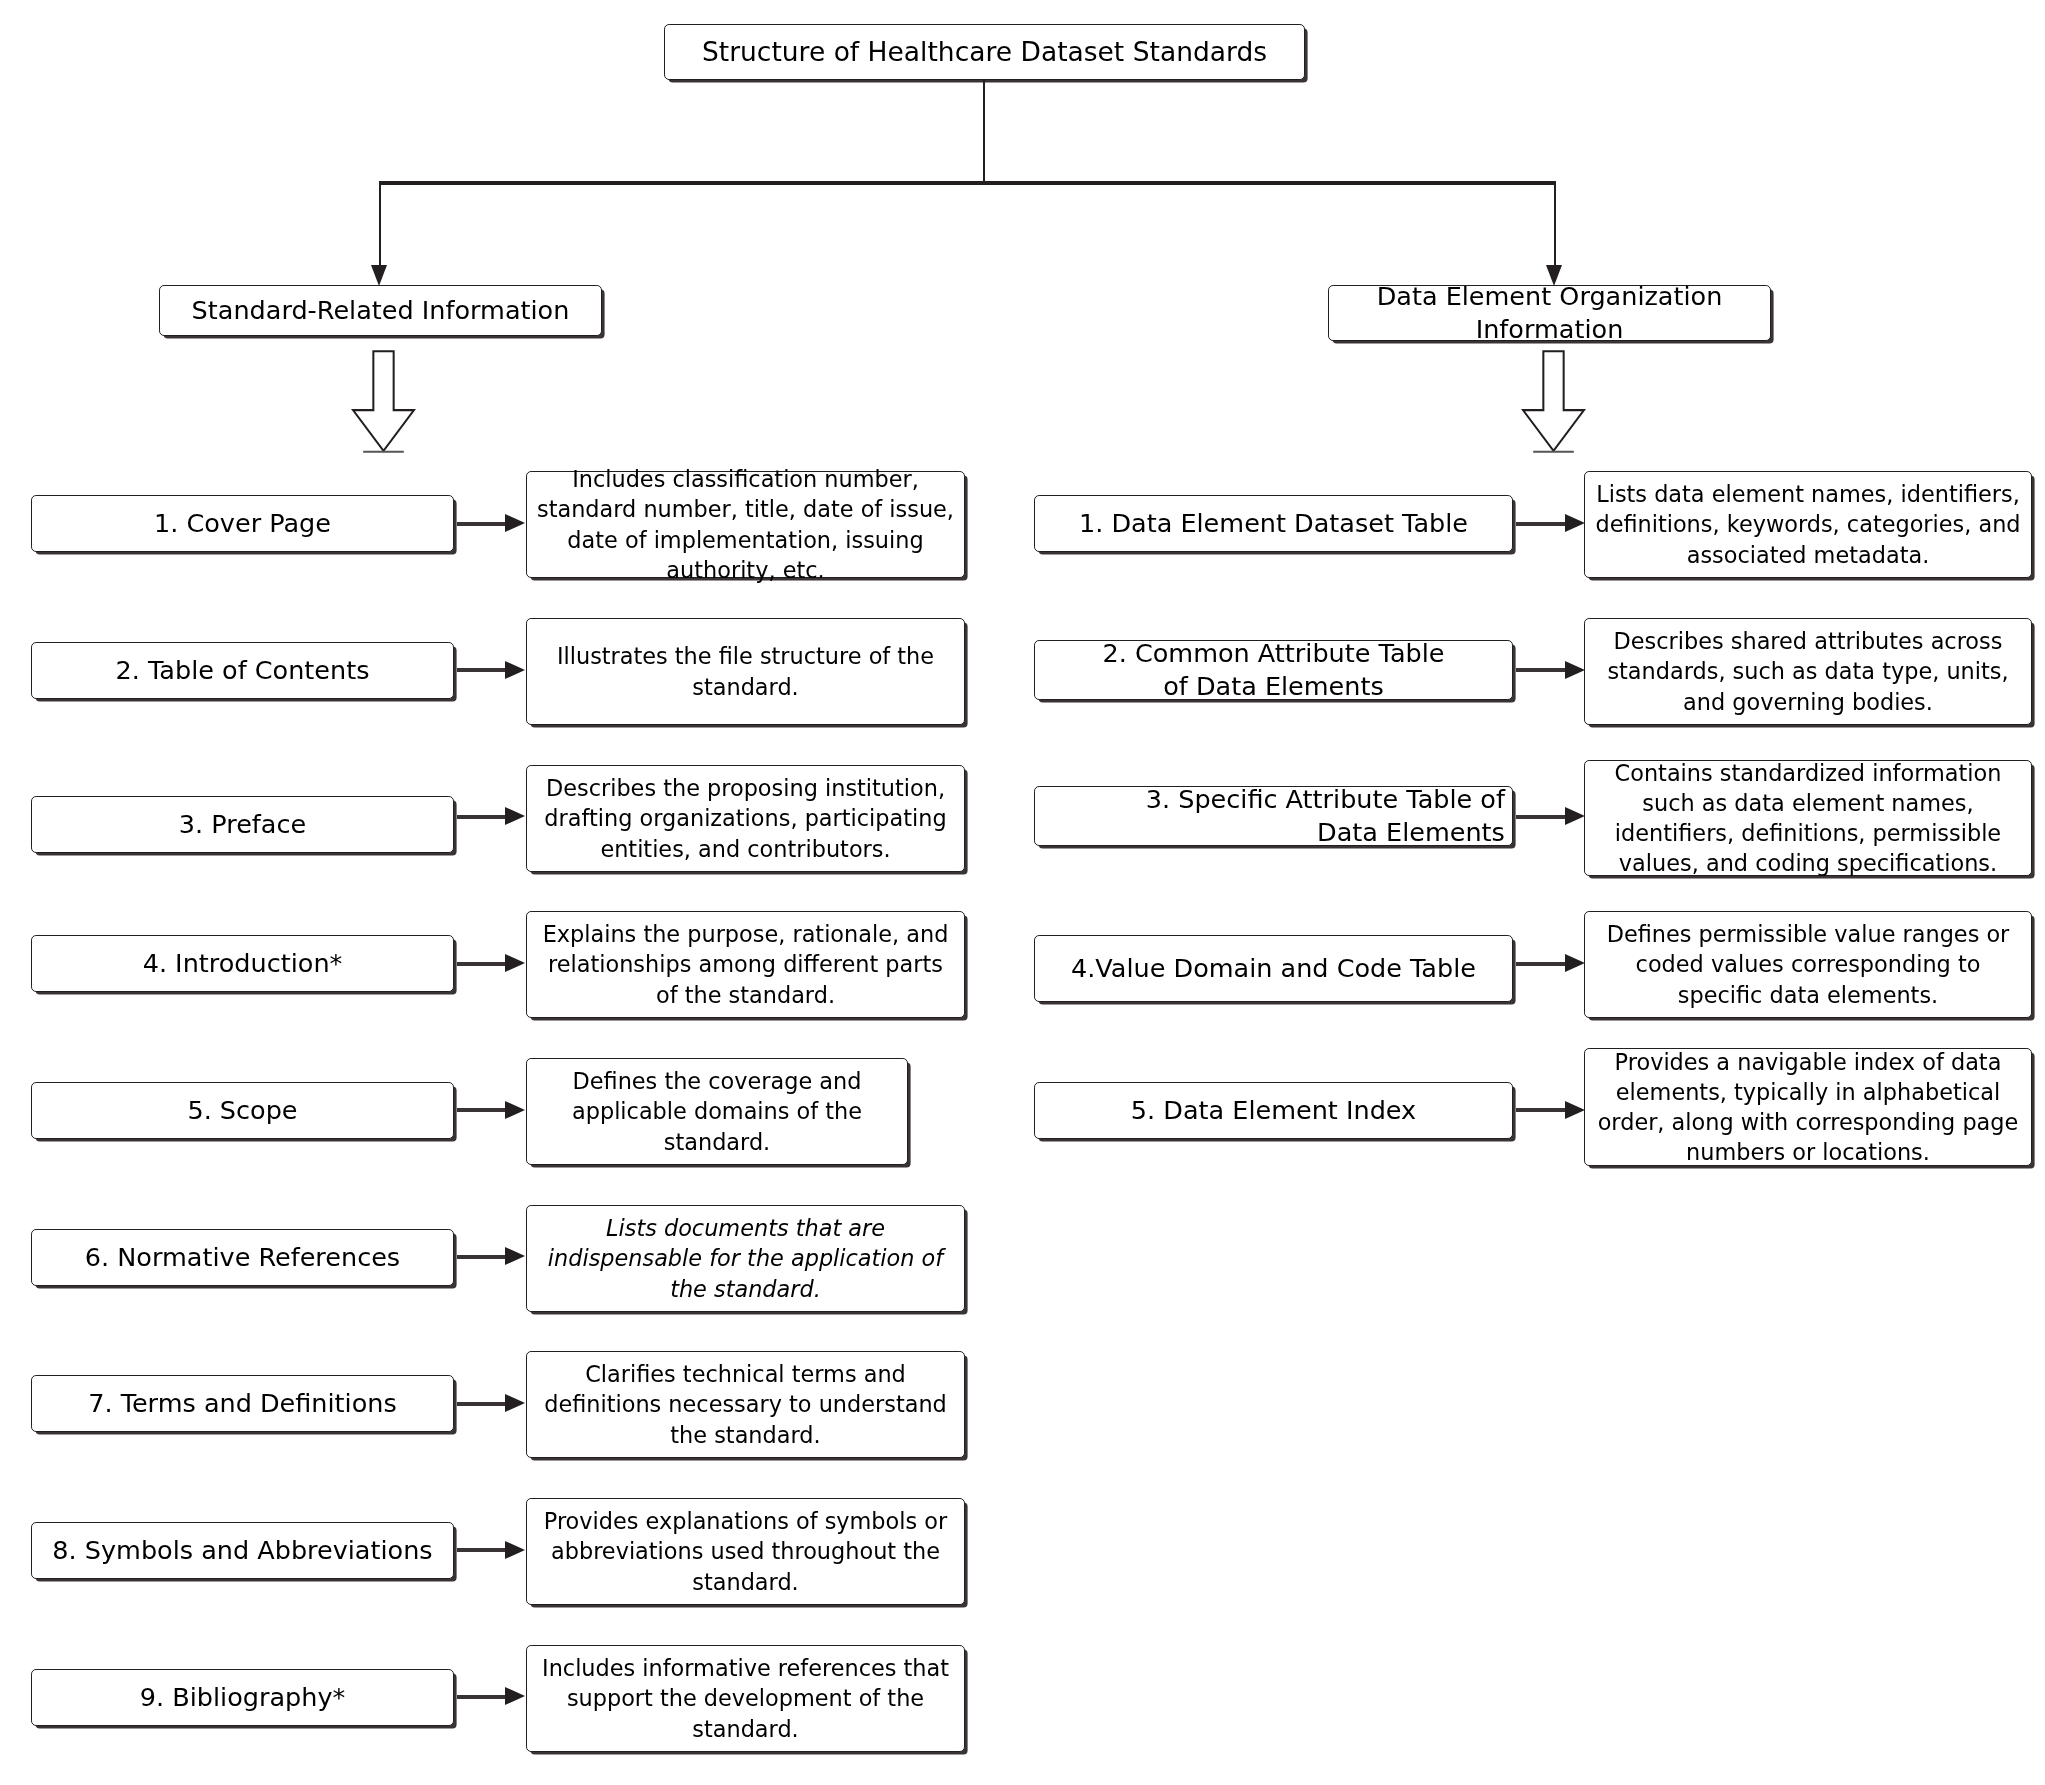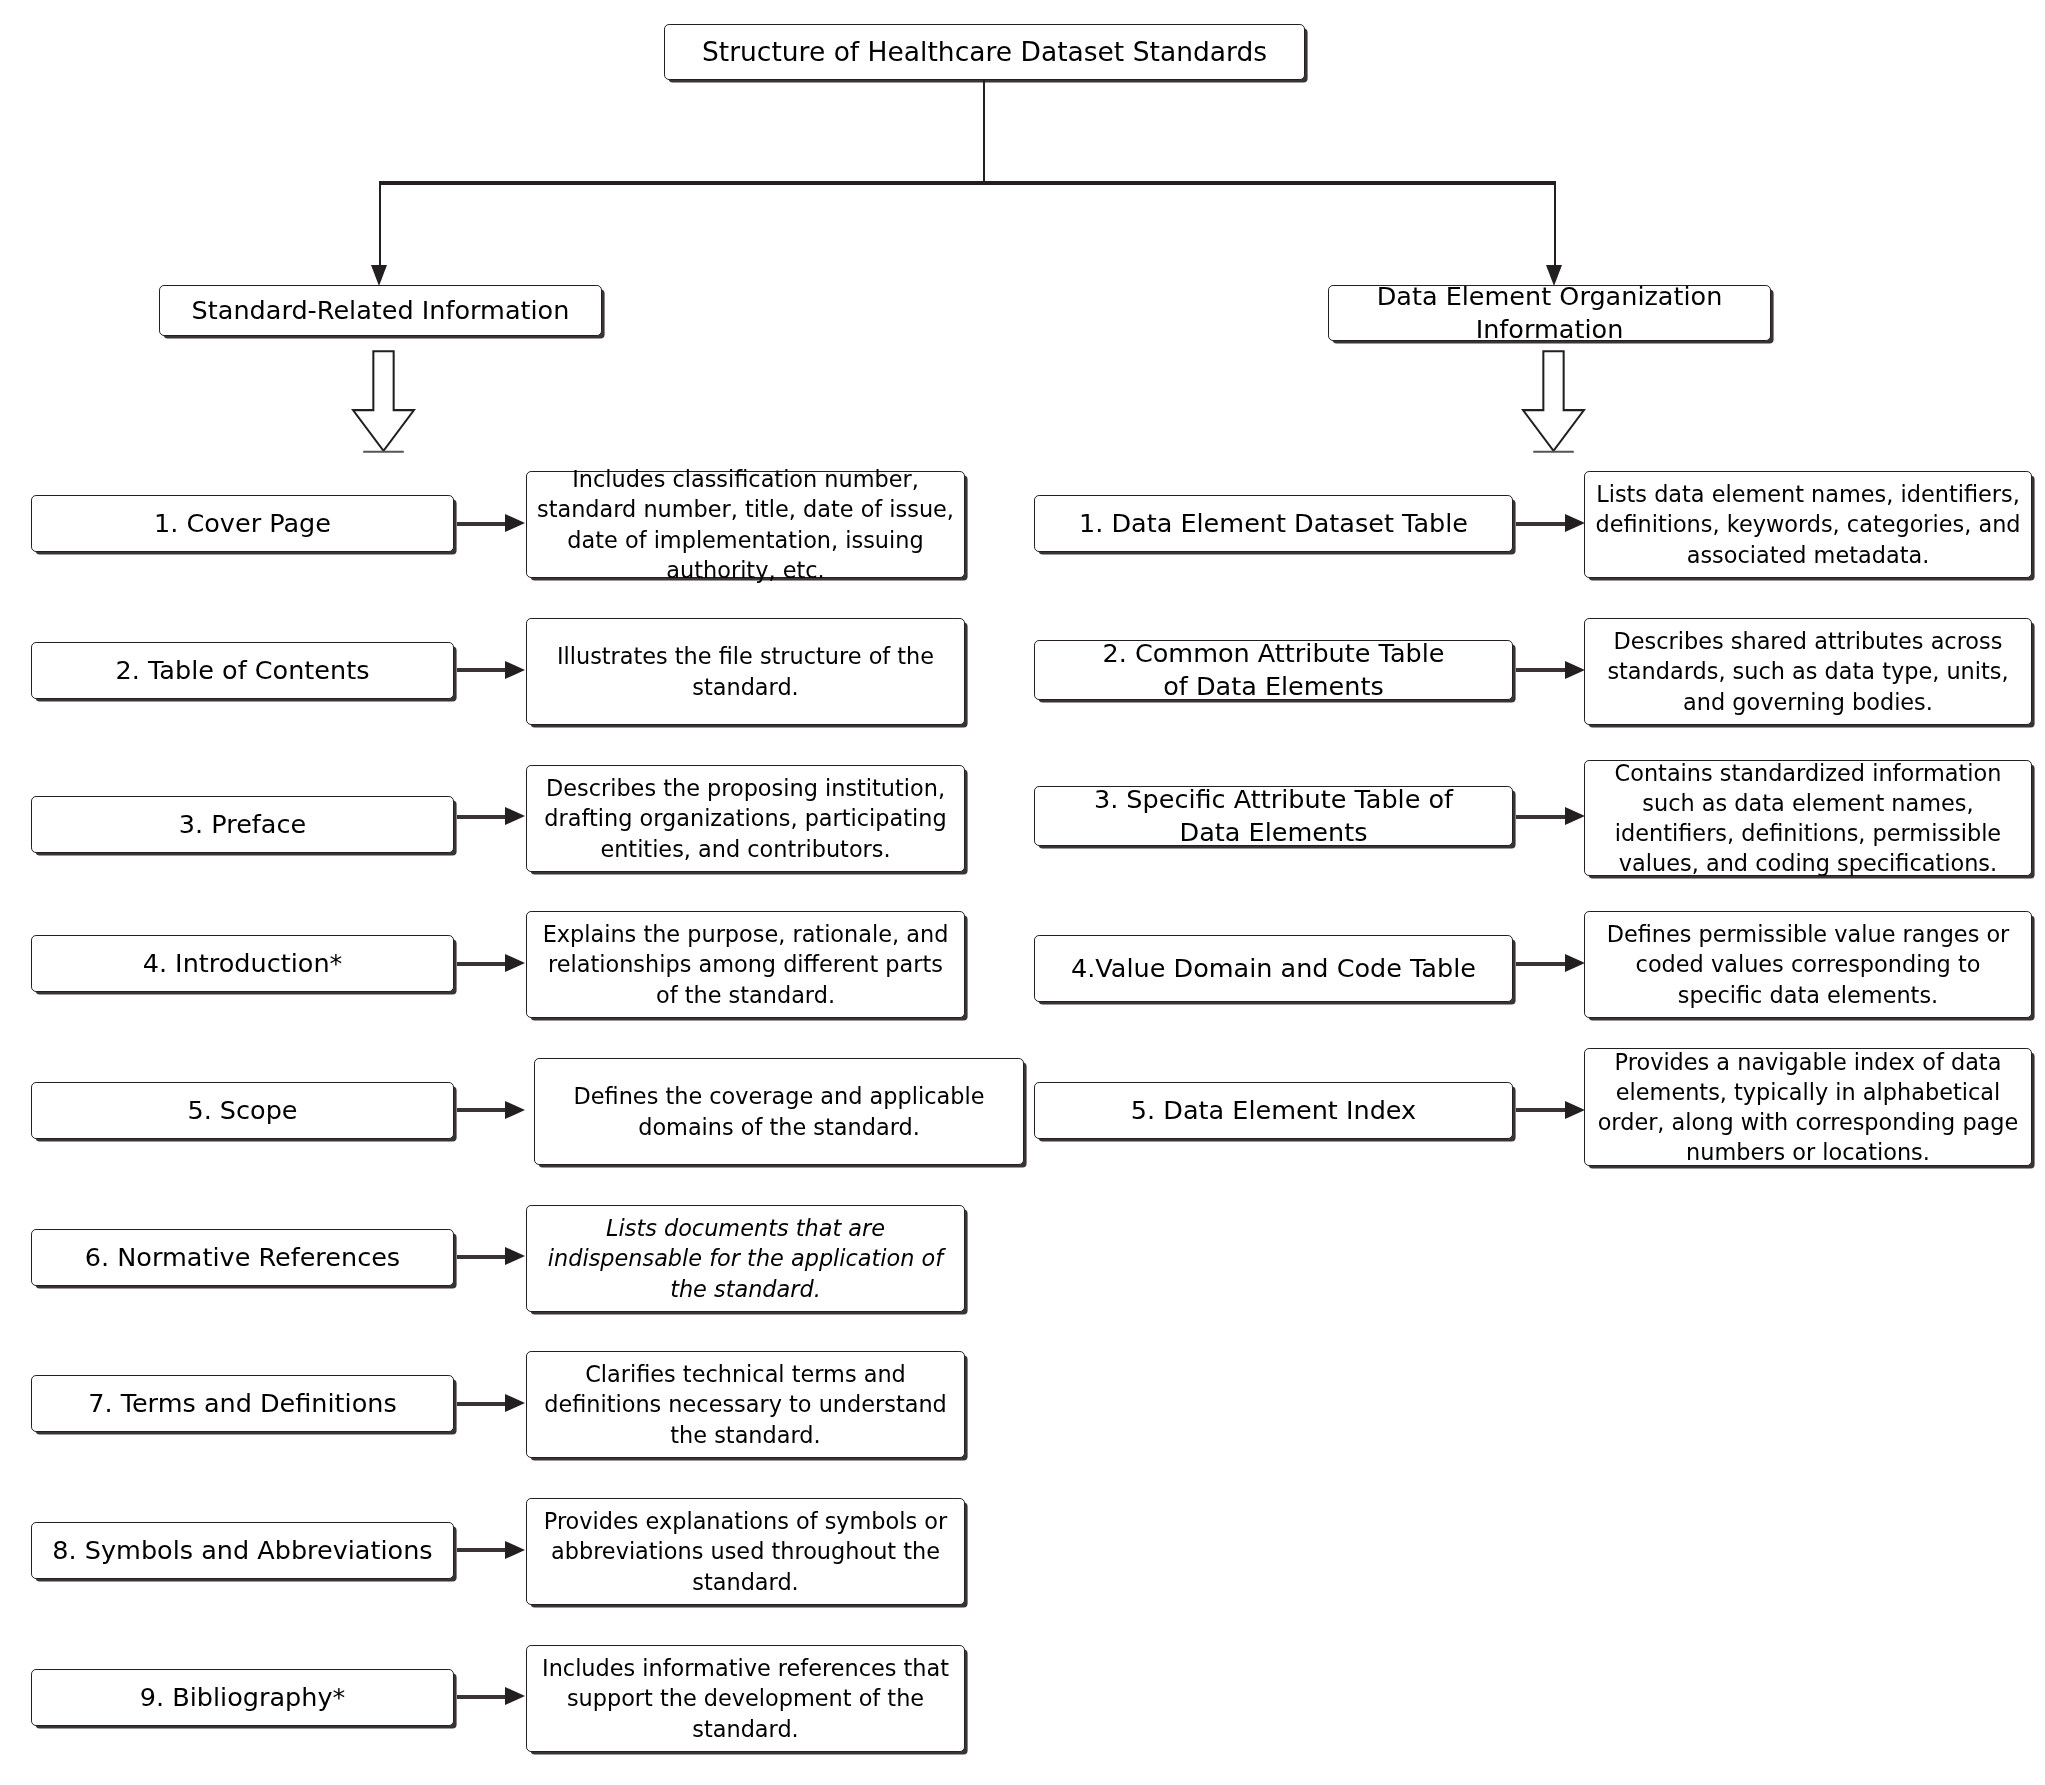--- a/index.html
+++ b/index.html
@@ -167,21 +167,21 @@
   <div class="arrow-right" style="left:505px; top:954px;"></div>
   <div class="node desc-node" style="left:526px; top:911px; width:439px; height:107px;">
     <span>Explains the purpose, rationale, and relationships among different parts of the standard.</span>
   </div>
 
   <div class="node item-node" style="left:31px; top:1082px; width:423px; height:57px;">
     <span>5. Scope</span>
   </div>
   <div class="connector-h" style="left:457px; top:1108px; width:51px;"></div>
   <div class="arrow-right" style="left:505px; top:1101px;"></div>
-  <div class="node desc-node" style="left:526px; top:1058px; width:490px; height:107px;margin-left:8px;">
+  <div class="node desc-node" style="left:526px; top:1058px; width:382px; height:107px;">
     <span>Defines the coverage and applicable domains of the standard.</span>
   </div>
 
   <div class="node item-node" style="left:31px; top:1229px; width:423px; height:57px;">
     <span>6. Normative References</span>
   </div>
   <div class="connector-h" style="left:457px; top:1255px; width:51px;"></div>
   <div class="arrow-right" style="left:505px; top:1247px;"></div>
   <div class="node desc-node" style="left:526px; top:1205px; width:439px; height:107px;font-style:italic;">
     <span>Lists documents that are indispensable for the application of the standard.</span>
@@ -226,21 +226,21 @@
   <div class="node item-node" style="left:1034px; top:640px; width:479px; height:60px; white-space:pre-line;">
     <span>2. Common Attribute Table
 of Data Elements</span>
   </div>
   <div class="connector-h" style="left:1516px; top:668px; width:51px;"></div>
   <div class="arrow-right" style="left:1565px; top:661px;"></div>
   <div class="node desc-node" style="left:1584px; top:618px; width:448px; height:107px;">
     <span>Describes shared attributes across standards, such as data type, units, and governing bodies.</span>
   </div>
 
-  <div class="node item-node" style="left:1034px; top:786px; width:479px; height:60px; white-space:pre-line;">
+  <div class="node item-node" style="left:1034px; top:786px; width:479px; height:60px; white-space:pre-line;text-align:right;">
     <span>3. Specific Attribute Table of
 Data Elements</span>
   </div>
   <div class="connector-h" style="left:1516px; top:815px; width:51px;"></div>
   <div class="arrow-right" style="left:1565px; top:807px;"></div>
   <div class="node desc-node" style="left:1584px; top:760px; width:448px; height:116px;">
     <span>Contains standardized information such as data element names, identifiers, definitions, permissible values, and coding specifications.</span>
   </div>
 
   <div class="node item-node" style="left:1034px; top:935px; width:479px; height:67px;">

